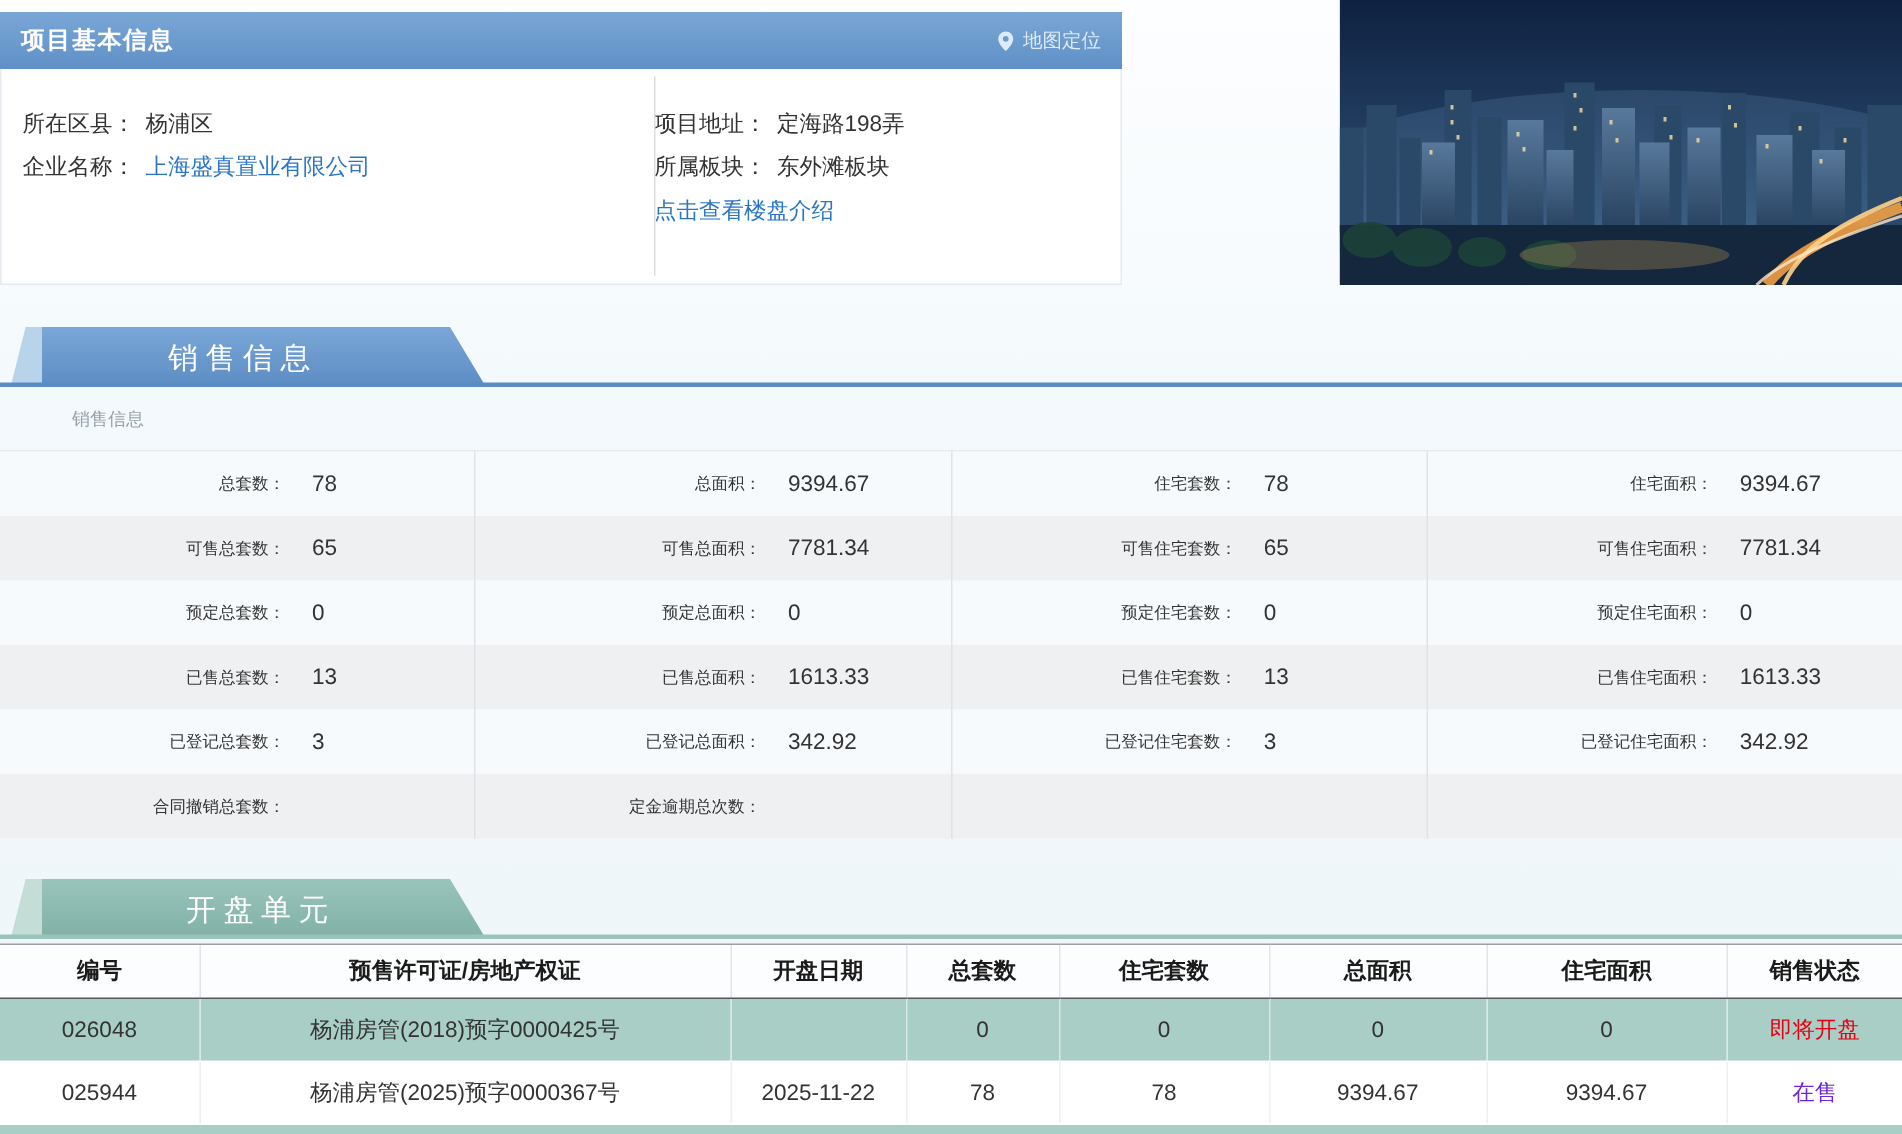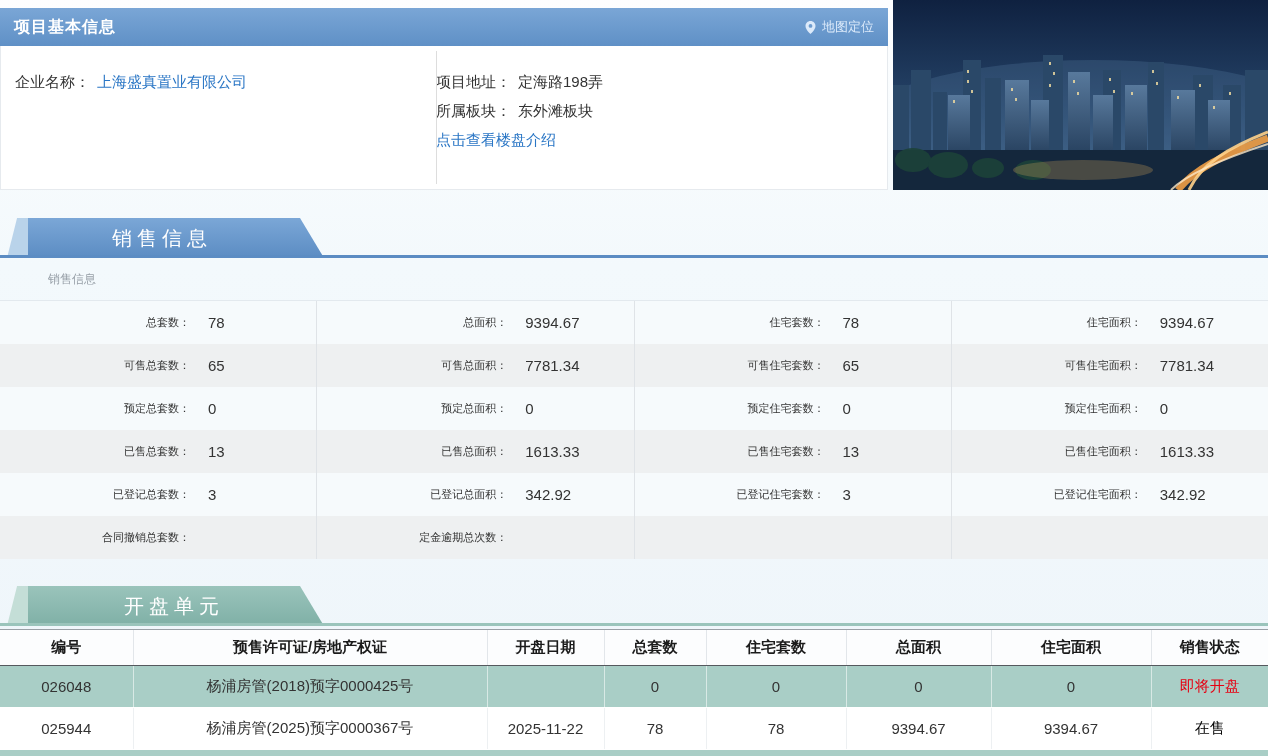--- a/index.html
+++ b/index.html
@@ -5,21 +5,21 @@
   * { margin:0; padding:0; box-sizing:border-box; }
   html,body { background:#ffffff; }
   .page {
     position:relative; width:1268px; height:756px; overflow:hidden;
     font-family:"Liberation Sans", sans-serif; color:#333;
     background:linear-gradient(180deg,#fdfeff 0%,#f3f9fc 35%,#eef5fa 100%);
   }
 
   
   .top { position:relative; height:190px; }
-  .project-panel { position:absolute; left:0; top:8px; width:888px; }
+  .project-panel { position:absolute; left:0; top:8px; width:748px; }
   .panel-header {
     height:38px; padding:0 14px;
     background:linear-gradient(180deg,var(--header-blue-light,#7aa6d6),var(--header-blue,#5f90c6));
     display:flex; align-items:center; justify-content:space-between;
   }
   .panel-title { color:#fff; font-weight:bold; font-size:16px; letter-spacing:1px; }
   .map-link { display:flex; align-items:center; gap:5px; color:#dceafa; font-size:13px; cursor:pointer; text-decoration:none; }
   .panel-body { position:relative; height:144px; background:#fff; display:flex; border:1px solid #e6eaee; border-top:none; }
   .pcol { padding-top:22px; }
   .pcol.left { width:435px; padding-left:14px; }
@@ -85,20 +85,24 @@
         <span class="panel-title">项目基本信息</span>
         <a class="map-link">
           <svg width="13" height="15" viewBox="0 0 13 15">
             <path d="M6.5 1C3.7 1 1.5 3.2 1.5 6c0 3.7 5 8 5 8s5-4.3 5-8c0-2.8-2.2-5-5-5zm0 6.8A1.9 1.9 0 1 1 6.5 4a1.9 1.9 0 0 1 0 3.8z" fill="#dceafa"></path>
           </svg>
           <span>地图定位</span>
         </a>
       </div>
       <div class="panel-body">
         <div class="pcol left">
+          <div class="pline">
+            <span class="lbl">所在区县：</span>
+            <span class="val">杨浦区</span>
+          </div>
           <div class="pline">
             <span class="lbl">企业名称：</span>
             <a class="val link">上海盛真置业有限公司</a>
           </div>
         </div>
         <div class="vdivider"></div>
         <div class="pcol right">
           <div class="pline">
             <span class="lbl">项目地址：</span>
             <span class="val">定海路198弄</span>
@@ -351,20 +355,20 @@
           <td style="color: rgb(230, 0, 18); margin-left: 17px;">即将开盘</td>
         </tr>
         <tr class="unit-row plain">
           <td>025944</td>
           <td>杨浦房管(2025)预字0000367号</td>
           <td>2025-11-22</td>
           <td>78</td>
           <td>78</td>
           <td>9394.67</td>
           <td>9394.67</td>
-          <td style="color: #000000;">在售</td>
+          <td style="color: #6d28d9;">在售</td>
         </tr>
       </tbody>
     </table>
     <div class="strip"></div>
   </div>
 
 </div>
 
 </body></html>

